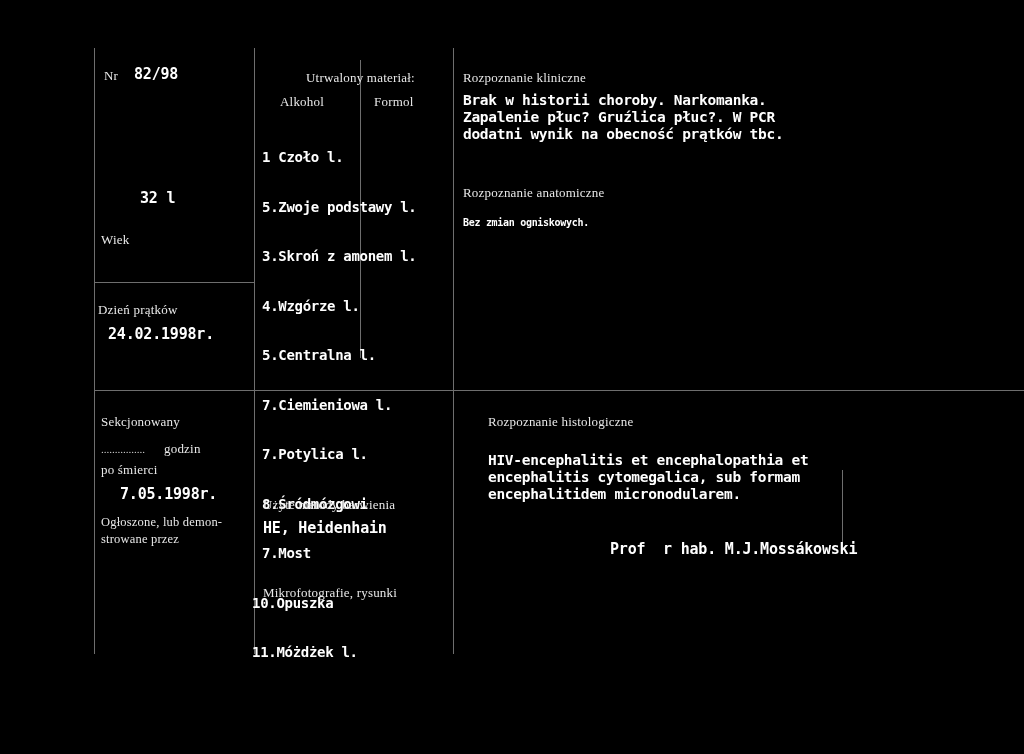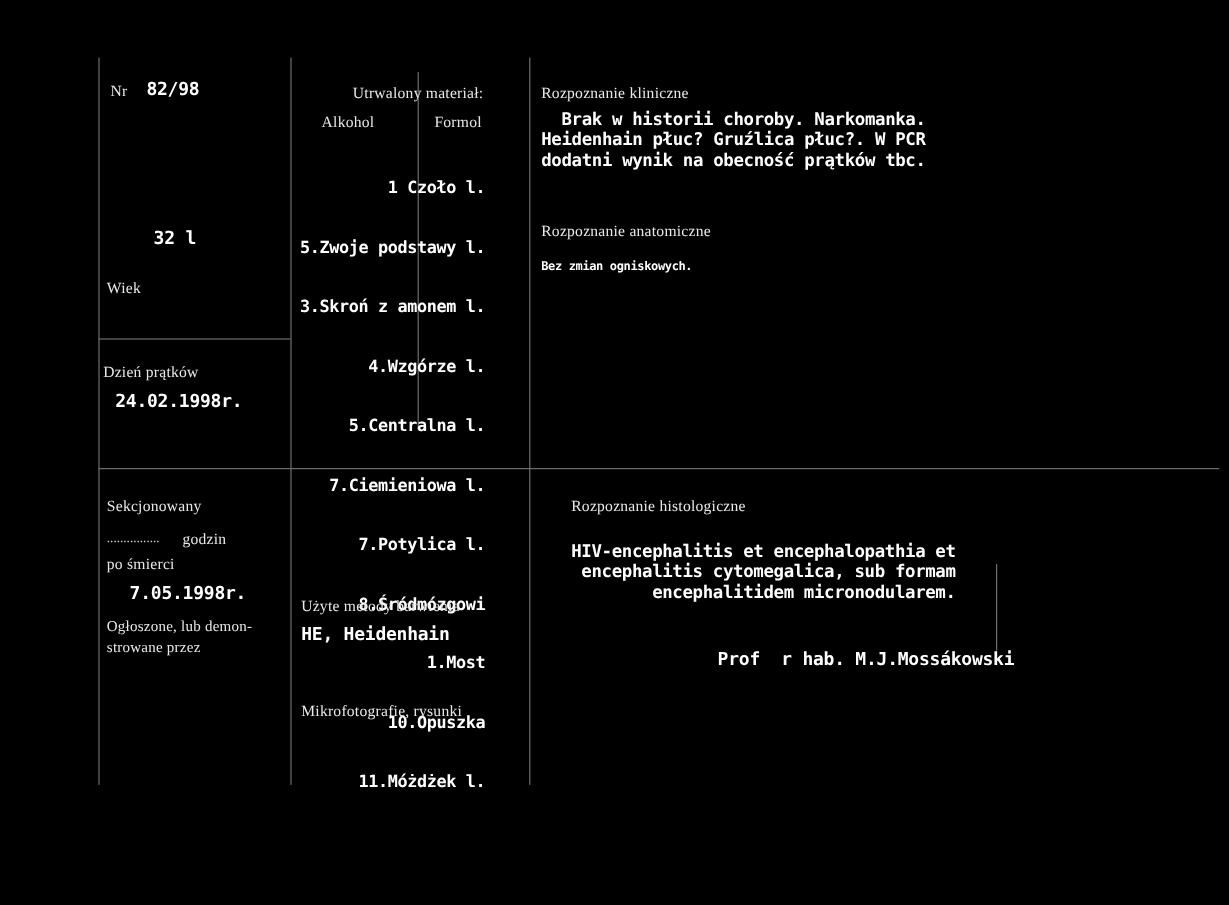--- a/index.html
+++ b/index.html
@@ -10,25 +10,24 @@
   body {
     width: 1024px;
     height: 754px;
     position: relative;
     overflow: hidden;
     font-family: "Liberation Serif", serif;
     color: #ffffff;
   }
   .sheet {
     position: absolute;
-    left: 4px; top: 0;
+    left: 16px; top: 0;
     width: 876px;
     height: 754px;
     background: #000000;
-    text-align: right;
   }
   
   .vrule {
     position: absolute;
     width: 1px;
     background: #6e6e6e;
   }
   .hrule {
     position: absolute;
     height: 1px;
@@ -111,33 +110,33 @@
 
   <div class="mono-blk" style="left:246px; top:116px; font-size:14px; line-height:16.5px;">
     <div>1 Czoło l.</div>
     <div>5.Zwoje podstawy l.</div>
     <div>3.Skroń z amonem l.</div>
     <div>4.Wzgórze l.</div>
     <div>5.Centralna l.</div>
     <div>7.Ciemieniowa l.</div>
     <div>7.Potylica l.</div>
     <div>8.Śródmózgowi</div>
-    <div>1.Most</div>
+    <div>7.Most</div>
     <div style="margin-left:-10px;">10.Opuszka</div>
     <div style="margin-left:-10px;">11.Móżdżek l.</div>
   </div>
 
   <div class="lbl" style="left:247px; top:497px;">Użyte metody barwienia</div>
   <div class="mono" style="left:247px; top:519px; font-size:15px;">HE, Heidenhain</div>
 
   <div class="lbl" style="left:247px; top:585px;">Mikrofotografie, rysunki</div>
 
   <div class="lbl" style="left:447px; top:70px;">Rozpoznanie kliniczne</div>
   <div class="mono-blk" style="left:447px; top:92px; font-size:14.5px; line-height:17px;">Brak w historii choroby. Narkomanka.
-Heidenhain płuc? Gruźlica płuc?. W PCR
+Zapalenie płuc? Gruźlica płuc?. W PCR
 dodatni wynik na obecność prątków tbc.</div>
 
   <div class="lbl" style="left:447px; top:185px;">Rozpoznanie anatomiczne</div>
   <div class="mono-blk" style="left:447px; top:215px; font-size:10px;">Bez zmian ogniskowych.</div>
 
   <div class="lbl" style="left:472px; top:414px;">Rozpoznanie histologiczne</div>
   <div class="mono-blk" style="left:472px; top:452px; font-size:14.5px; line-height:17px;">HIV-encephalitis et encephalopathia et
 encephalitis cytomegalica, sub formam
 encephalitidem micronodularem.</div>
 

